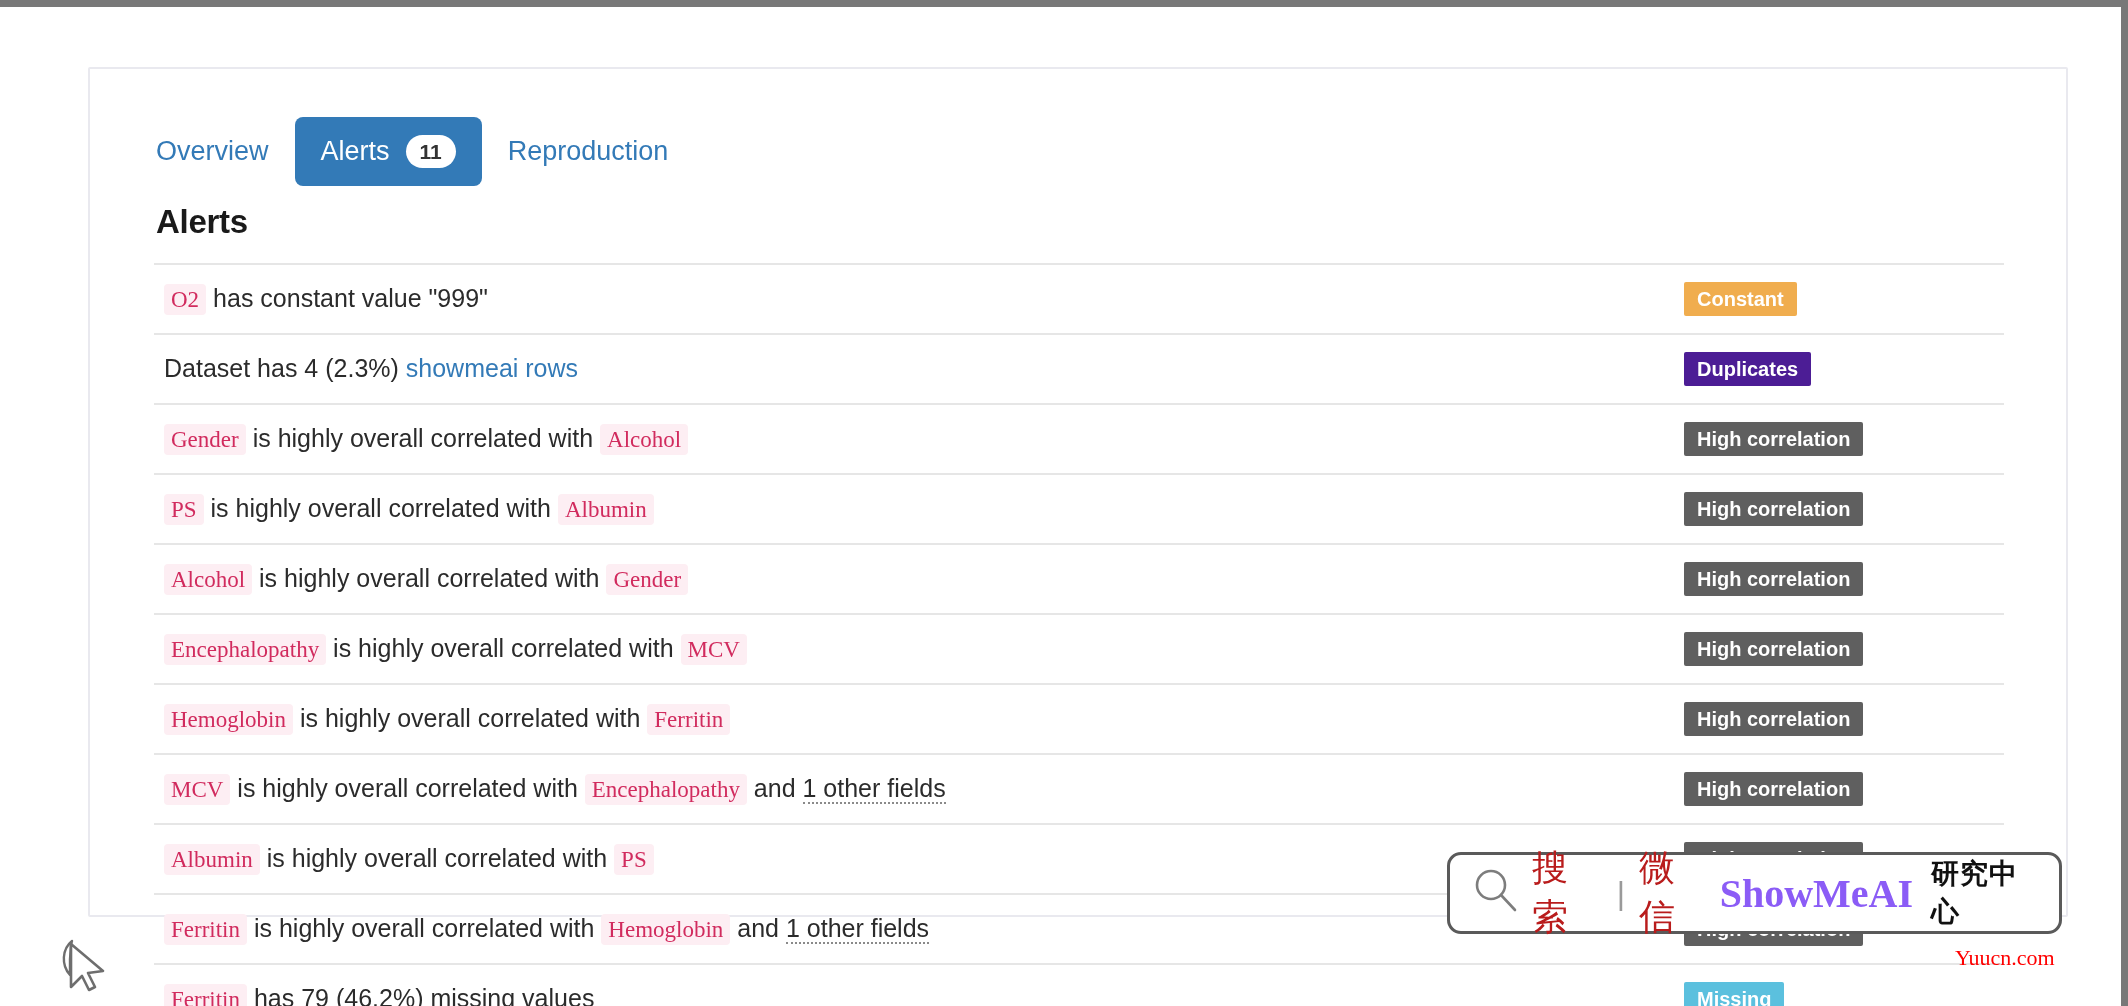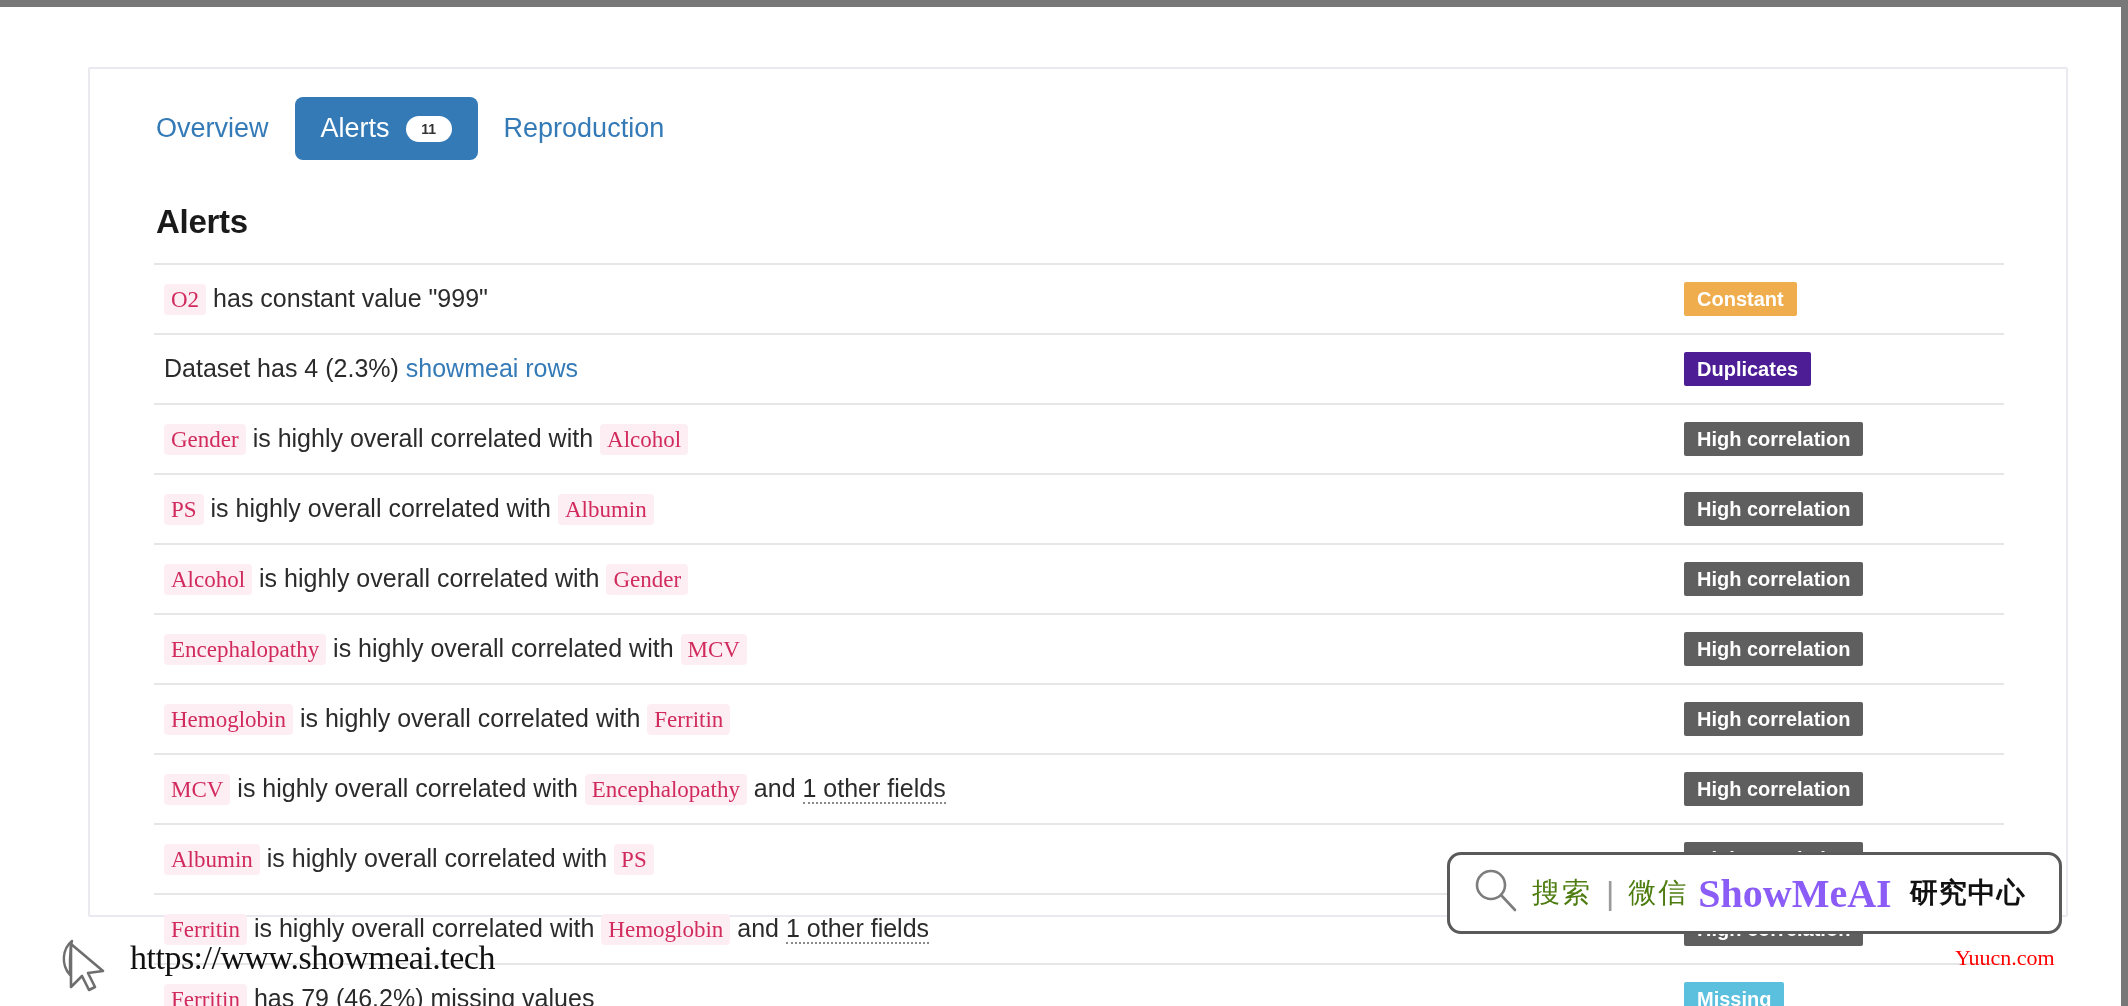--- a/index.html
+++ b/index.html
@@ -40,21 +40,21 @@
     height: 850px;
     background: #ffffff;
     border: 2px solid #e9e9ef;
     border-radius: 2px;
   }
 
   
   #tabs {
     position: absolute;
     left: 40px;
-    top: 28px;
+    top: 48px;
     display: flex;
     align-items: center;
     gap: 0px;
   }
   .tab {
     font-size: 27px;
     color: #337ab7;
     padding: 18px 26px;
     border-radius: 8px;
     line-height: 1;
@@ -64,21 +64,21 @@
     align-items: center;
     gap: 16px;
   }
   .tab.active {
     background: #337ab7;
     color: #ffffff;
   }
   .tab-badge {
     background: #ffffff;
     color: #333333;
-    font-size: 14px;
+    font-size: 21px;
     font-weight: bold;
     border-radius: 22px;
     padding: 6px 14px;
     line-height: 1;
     min-width: 46px;
     text-align: center;
   }
 
   
   #alerts-section {
@@ -166,22 +166,22 @@
     background: #ffffff;
     border: 3px solid #5a5a5a;
     border-radius: 14px;
     display: flex;
     align-items: center;
     padding: 0 20px;
     gap: 10px;
   }
   #wm-search-icon { flex: 0 0 auto; display: block; }
   .wm-cn {
-    font-size: 28px;
-    color: #4d7c0f;
+    font-size: 36px;
+    color: #b91c1c;
     font-family: "DejaVu Sans", sans-serif;
     letter-spacing: 2px;
   }
   .wm-sep {
     font-size: 32px;
     color: #9a9a9a;
     margin: 0 4px;
   }
   .wm-brand {
     font-size: 40px;
@@ -311,17 +311,16 @@
       <span class="wm-brand">ShowMeAI</span>
       <span class="wm-brand-cn">研究中心</span>
     </div>
 
     <span id="cursor-icon">
       <svg width="56" height="62" viewBox="0 0 56 62">
         <path d="M14 6 C4 14, 3 30, 12 40 L12 24 L13 10 Z" fill="none" stroke="#6e6e6e" stroke-width="2.4" stroke-linejoin="round"></path>
         <path d="M13 9 L13 52 L24 41 L31 55 L37 52 L30 38 L45 36 Z" fill="#ffffff" stroke="#6e6e6e" stroke-width="2.6" stroke-linejoin="round"></path>
       </svg>
     </span>
-    <div id="site-url">https://www.showmeai.tech</div>
     <div id="corner-tag">Yuucn.com</div>
 
   </div>
 </div>
 
 </body></html>

